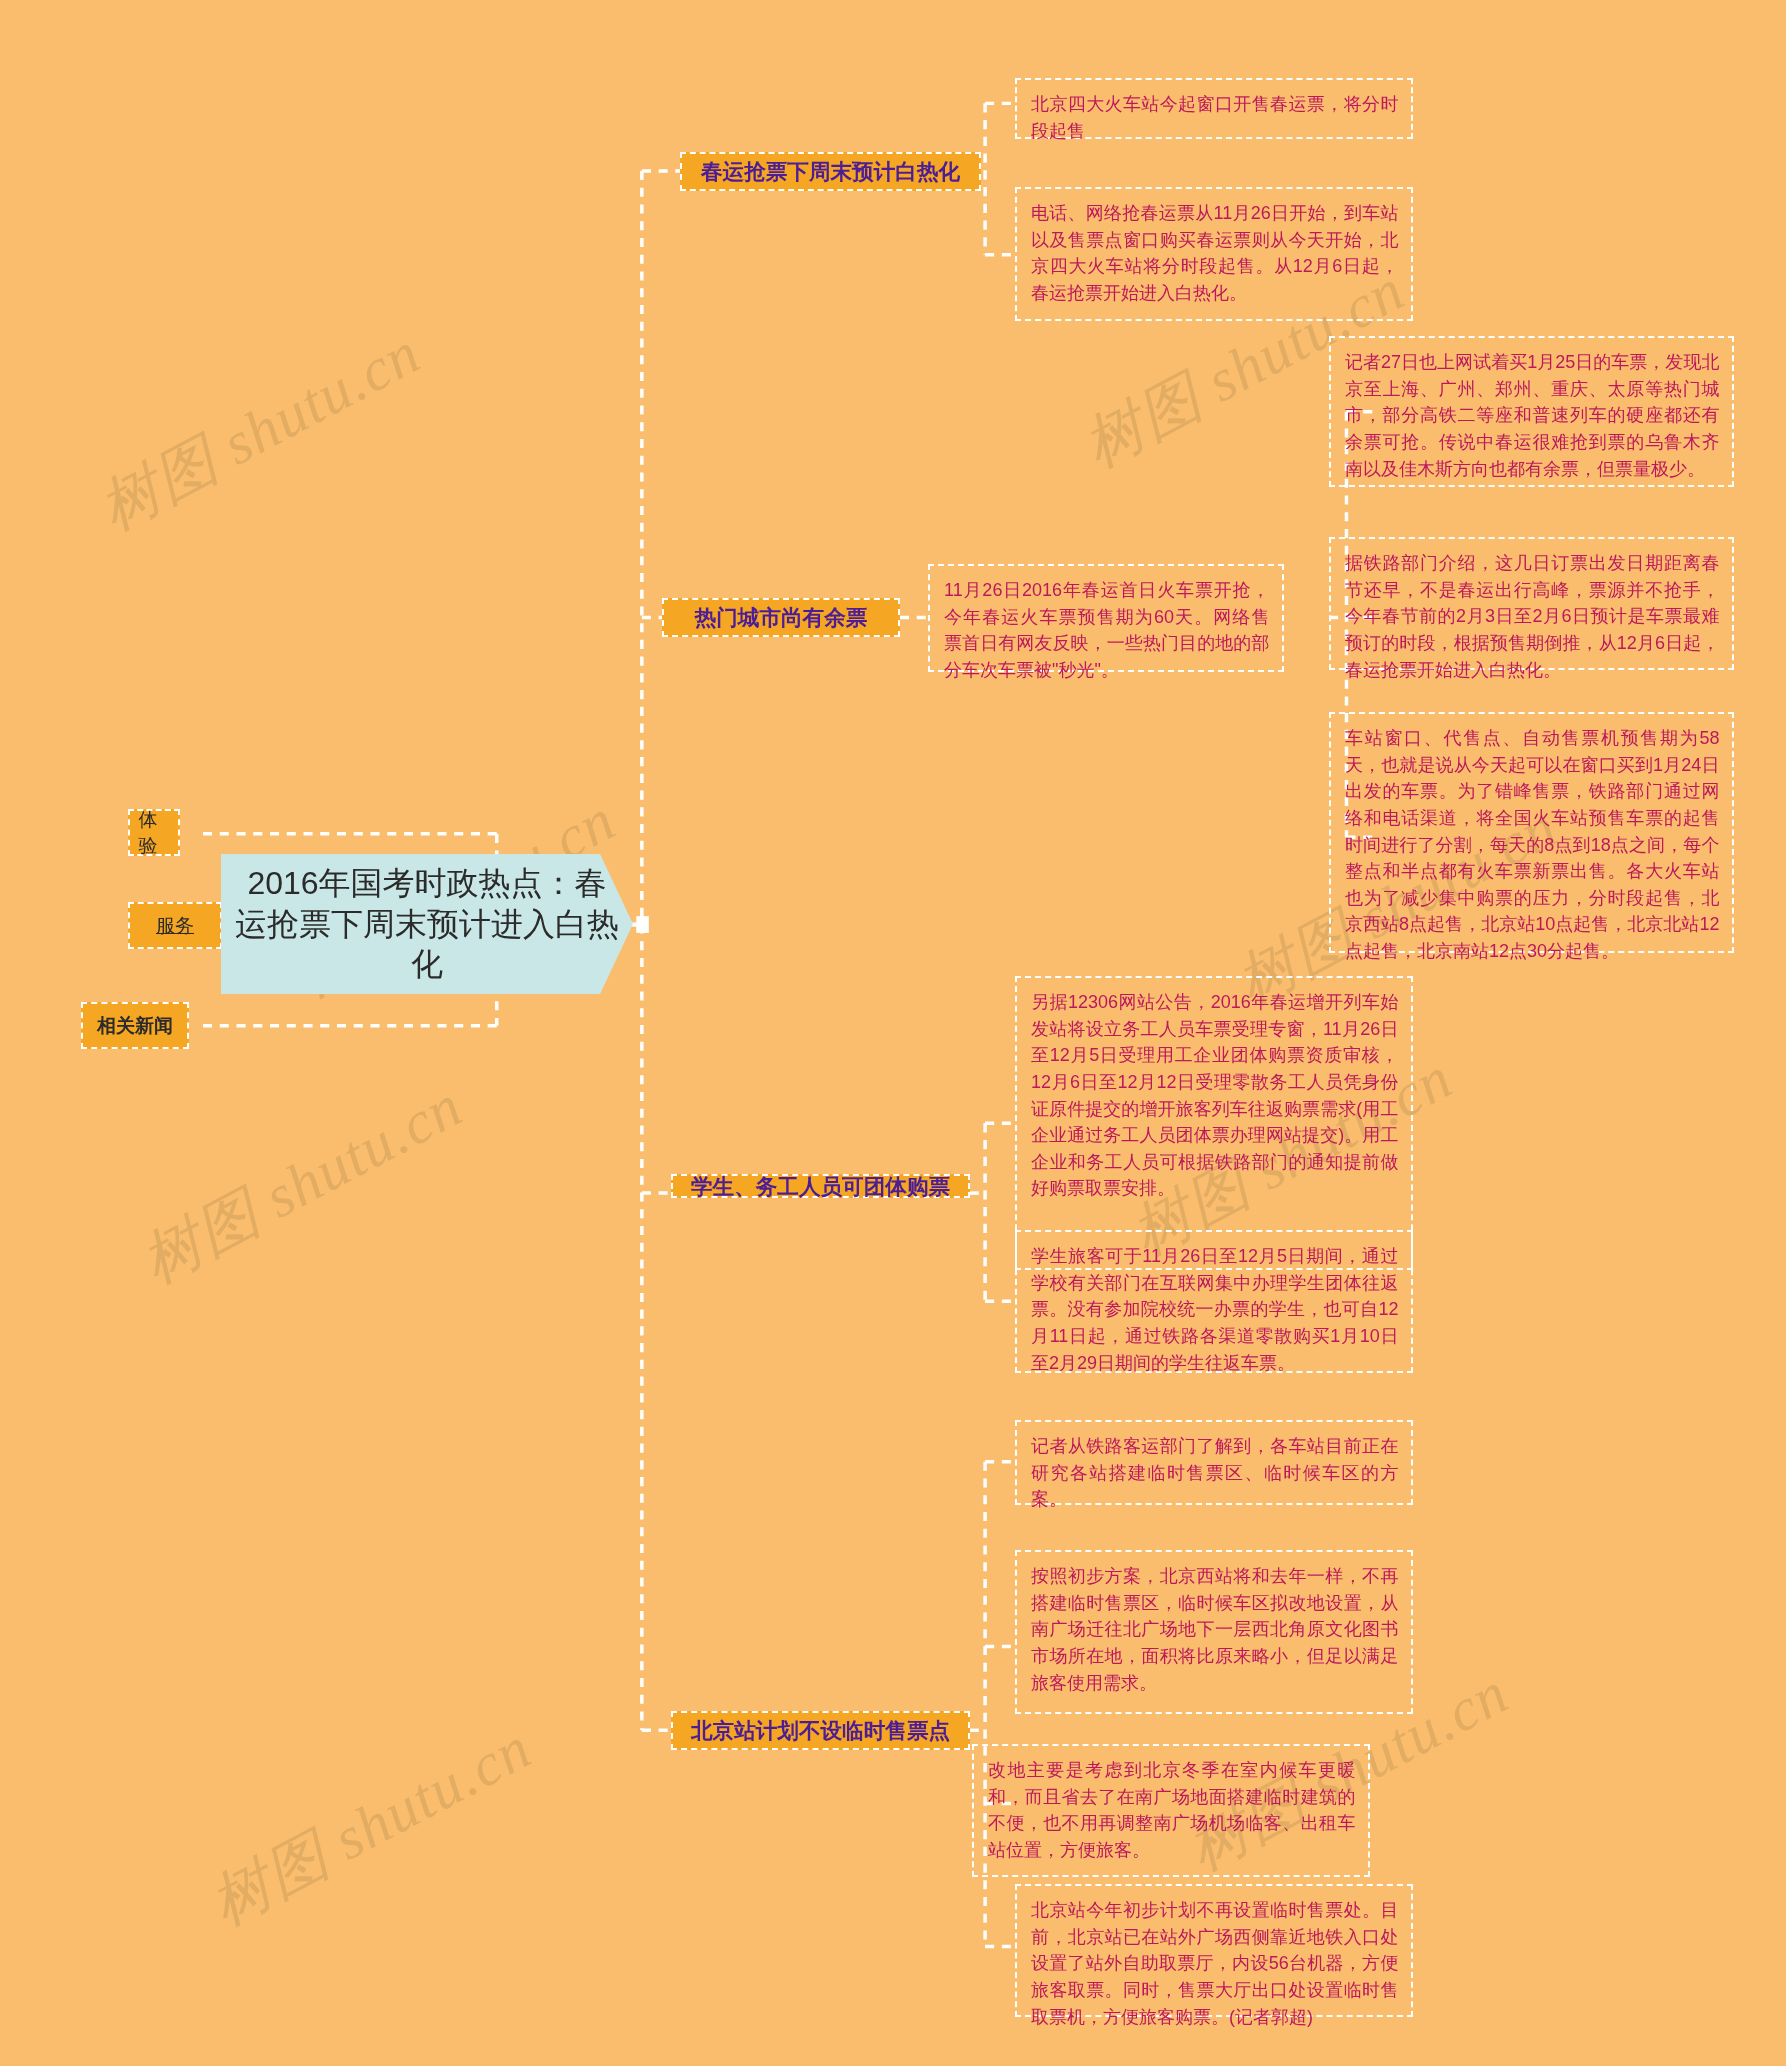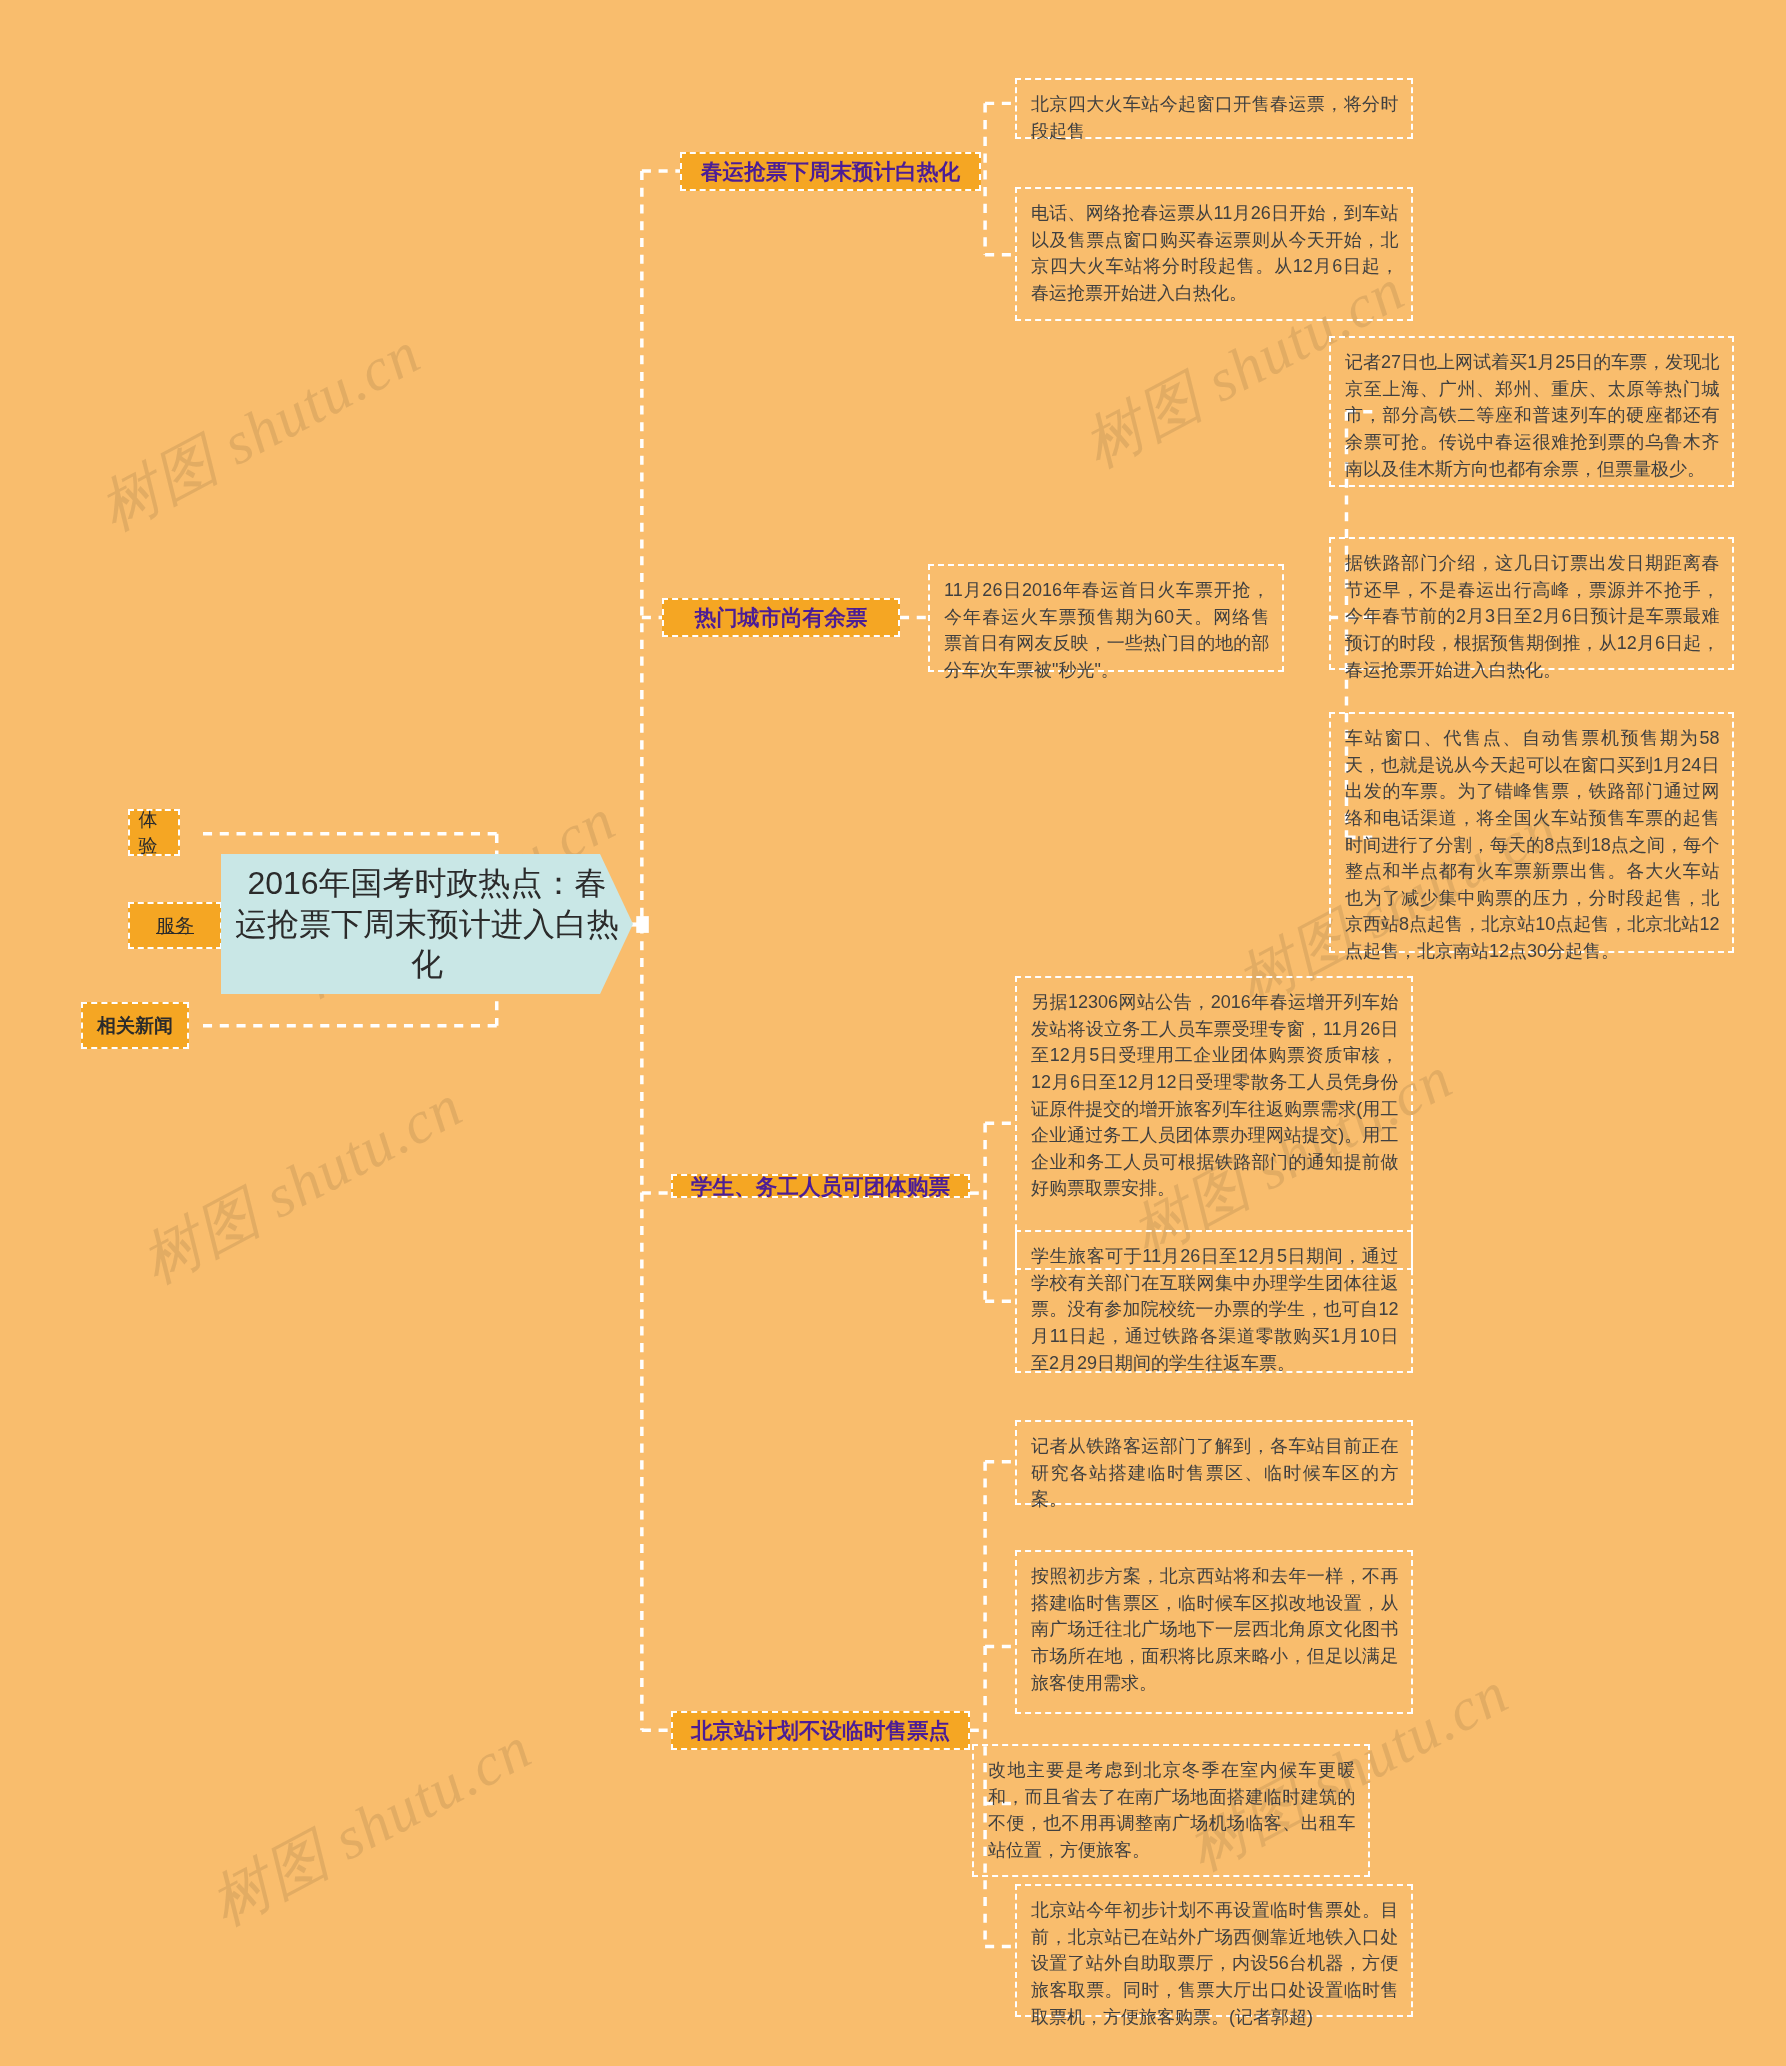--- a/index.html
+++ b/index.html
@@ -57,21 +57,21 @@
     font-size:21.6px;
     font-weight:600;
     display:flex;align-items:center;justify-content:center;
     padding:7px 12.6px;
     box-sizing:border-box;
     white-space:nowrap;
   }
 
   .leaf{
     border:2.1px dashed #ffffff;
-    color:#404040;
+    color:#be185d;
     font-size:18px;
     line-height:1.48;
     padding:11px 12.6px 9.8px 14px;
     box-sizing:border-box;
     background:transparent;
     text-align:justify;
   }
 </style>
 </head>
 <body>

